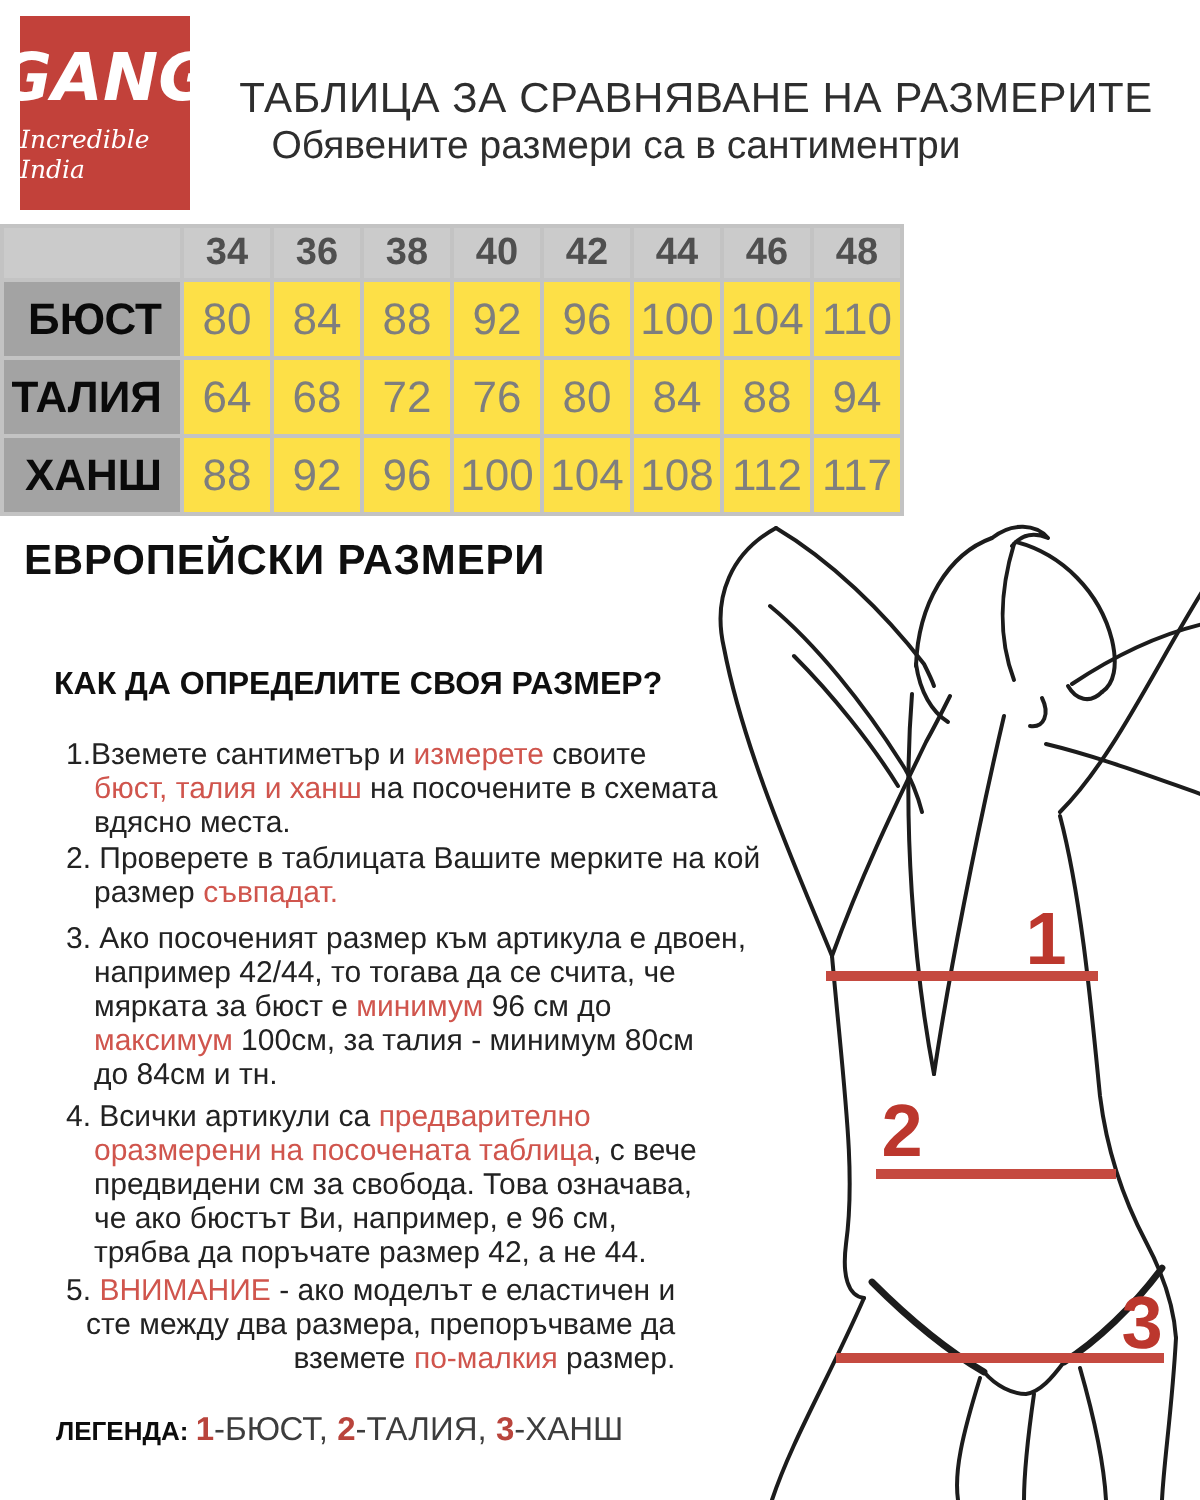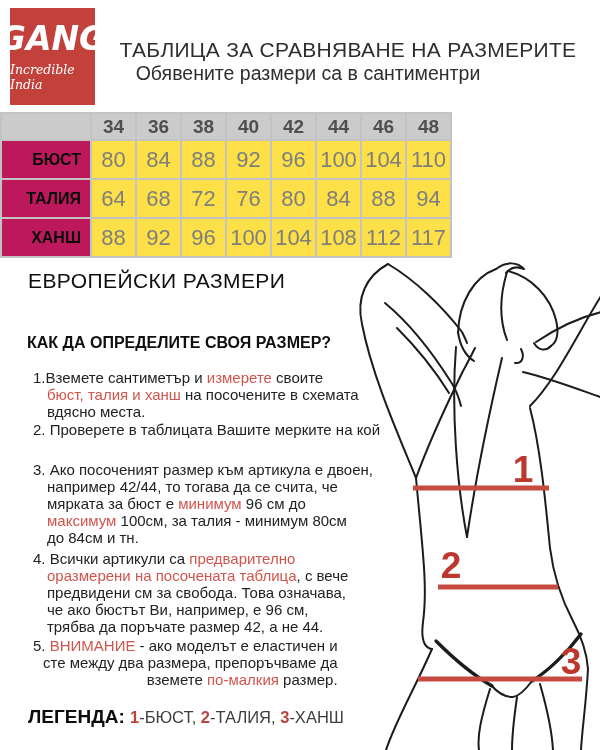--- a/index.html
+++ b/index.html
@@ -19,45 +19,45 @@
   .subtitle{position:absolute;left:118px;top:62px;width:380px;text-align:center;
          font-size:19.5px;color:#2e2e2e;white-space:nowrap;}
 
   
   .size-table{position:absolute;left:0;top:112px;border-collapse:collapse;table-layout:fixed;}
   .size-table th,.size-table td{border:2px solid #c3c3c3;text-align:center;padding:0;}
   .size-table thead th{background:#cbcbcb;color:#4f4f4f;font-size:19px;font-weight:bold;height:25px;}
   .size-table thead th.corner{width:88px;}
   .size-table thead th{width:43px;}
   .size-table td{height:37px;color:#7e7e7e;font-size:22px;background:#fde047;}
-  .size-table .rowlabel{background:#be185d;color:#0a0a0a;font-size:16px;font-weight:bold;
+  .size-table .rowlabel{background:#a3a3a3;color:#0a0a0a;font-size:22px;font-weight:bold;
          text-align:right;padding-right:9px;}
 
   
-  .h-euro{position:absolute;left:28px;top:269px;font-size:21px;font-weight:normal;color:#0f0f0f;
+  .h-euro{position:absolute;left:12px;top:269px;font-size:21px;font-weight:bold;color:#0f0f0f;
           letter-spacing:.4px;white-space:nowrap;}
   .h-how{position:absolute;left:27px;top:334px;font-size:16px;font-weight:bold;color:#0f0f0f;
           white-space:nowrap;}
 
   
   .instructions{position:absolute;left:33px;top:0;width:0;height:0;}
   .instr-item{position:absolute;left:0;font-size:15px;line-height:17px;color:#222;}
   .instr-item:nth-child(1){top:369px;}
   .instr-item:nth-child(2){top:421px;}
   .instr-item:nth-child(3){top:461px;}
   .instr-item:nth-child(4){top:550px;}
   .instr-item:nth-child(5){top:637px;}
   .instr-line{white-space:nowrap;}
   .instr-line.cont{padding-left:14px;}
   .instr-item.no-hang .instr-line.cont{padding-left:0;text-align:right;}
   .red{color:#d0554d;}
 
   
   .legend{position:absolute;left:28px;top:706px;font-size:16.5px;color:#3d3d3d;white-space:nowrap;}
-  .legend .lg-label{font-weight:bold;color:#0c0c0c;font-size:19px;}
+  .legend .lg-label{font-weight:bold;color:#0c0c0c;font-size:13px;}
   .legend .lg-num{font-weight:bold;color:#b9443c;}
 
   
   .figure{position:absolute;left:360px;top:250px;width:240px;height:500px;overflow:visible;}
   .figure .ink{stroke:#1c1c1c;stroke-width:2;fill:none;stroke-linecap:round;stroke-linejoin:round;}
   .figure .ink.bold{stroke-width:3.4;}
   .figure .meas{stroke:#c54a40;stroke-width:5;fill:none;}
   .figure .marker{fill:#bc372d;font-size:37px;font-weight:bold;text-anchor:middle;
                   font-family:"Liberation Sans",sans-serif;}
 </style>
@@ -129,20 +129,21 @@
   <div class="h-how">КАК ДА ОПРЕДЕЛИТЕ СВОЯ РАЗМЕР?</div>
 
   <div class="instructions">
       <div class="instr-item">
         <div class="instr-line"><span>1.Вземете сантиметър и </span><span class="red">измерете</span><span> своите</span></div>
         <div class="instr-line cont"><span class="red">бюст, талия и ханш</span><span> на посочените в схемата</span></div>
         <div class="instr-line cont"><span>вдясно места.</span></div>
       </div>
       <div class="instr-item">
         <div class="instr-line"><span>2. Проверете в таблицата Вашите мерките на кой</span></div>
+        <div class="instr-line cont"><span>размер </span><span class="red">съвпадат.</span></div>
       </div>
       <div class="instr-item">
         <div class="instr-line"><span>3. Ако посоченият размер към артикула е двоен,</span></div>
         <div class="instr-line cont"><span>например 42/44, то тогава да се счита, че</span></div>
         <div class="instr-line cont"><span>мярката за бюст е </span><span class="red">минимум</span><span>  96 см до</span></div>
         <div class="instr-line cont"><span class="red">максимум</span><span> 100см, за талия - минимум 80см</span></div>
         <div class="instr-line cont"><span>до 84см и тн.</span></div>
       </div>
       <div class="instr-item">
         <div class="instr-line"><span>4. Всички артикули са </span><span class="red">предварително</span></div>

